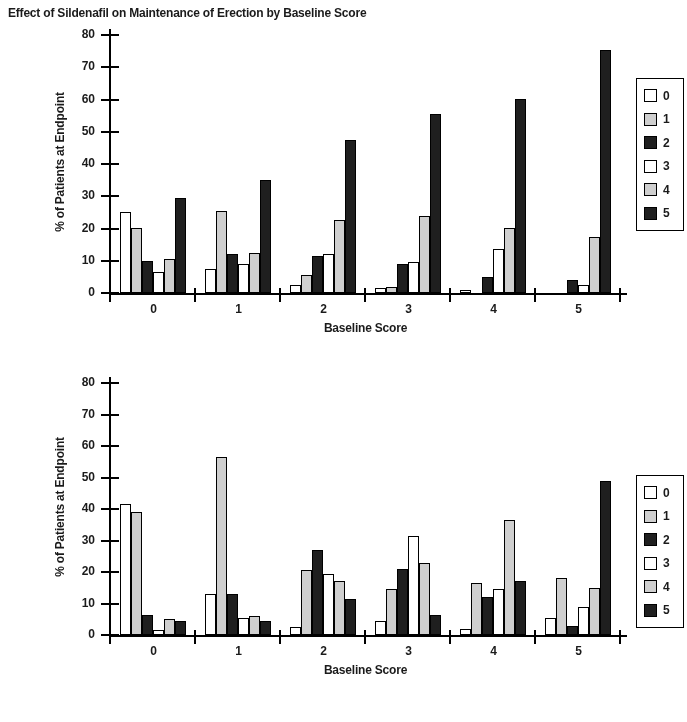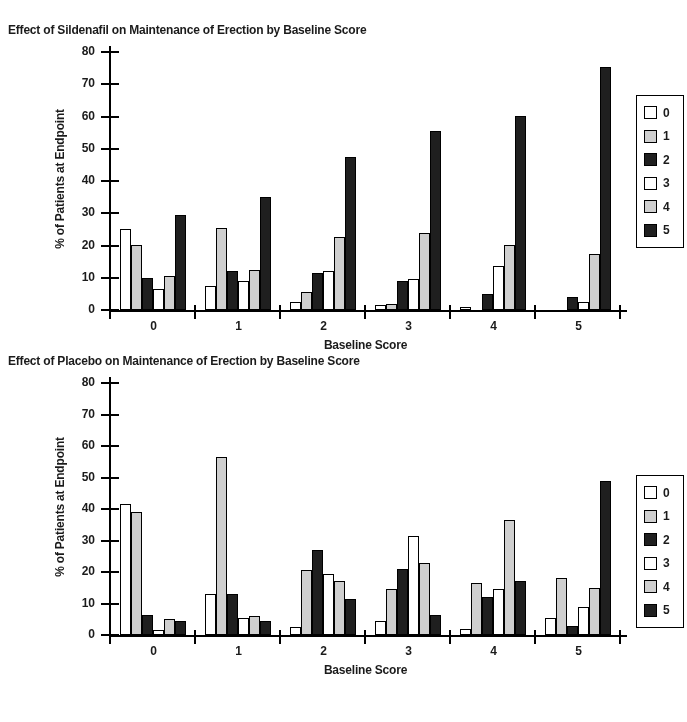--- a/index.html
+++ b/index.html
@@ -36,21 +36,21 @@
   .caption {
     position:absolute; left:8px; top:694px; font-size:12px; font-weight:bold;
     letter-spacing:-0.2px; white-space:nowrap;
   }
 </style>
 </head>
 <body>
 
 <div class="page">
 
-  <div class="chart" style="top: 17px;">
+  <div class="chart" style="top: 0px;">
     <div class="chart-title">Effect of Sildenafil on Maintenance of Erection by Baseline Score</div>
     <div class="ylabel" style="top: 155px;">% of Patients at Endpoint</div>
     <div class="axis-line yaxis" style="left: 109px; top: 29px; width: 2px; height: 265px;"></div>
     <div class="axis-line xaxis" style="left: 109px; top: 293px; width: 518px; height: 2px;"></div>
     <div class="yticks">
         <div class="ytick" style="left: 101px; top: 292px;"></div>
         <div class="ytick-num" style="left: 65px; top: 285px;">0</div>
         <div class="ytick" style="left: 101px; top: 259.75px;"></div>
         <div class="ytick-num" style="left: 65px; top: 252.75px;">10</div>
         <div class="ytick" style="left: 101px; top: 227.5px;"></div>
@@ -156,21 +156,20 @@
           <div class="legend-label">4</div>
         </div>
         <div class="legend-row">
           <div class="legend-swatch" style="background: rgb(31, 31, 31);"></div>
           <div class="legend-label">5</div>
         </div>
       </div>
   </div>
 
   <div class="chart" style="top: 348px;">
-    <div class="chart-title">Effect of Placebo on Maintenance of Erection by Baseline Score</div>
     <div class="ylabel" style="top: 152px;">% of Patients at Endpoint</div>
     <div class="axis-line yaxis" style="left: 109px; top: 29px; width: 2px; height: 259px;"></div>
     <div class="axis-line xaxis" style="left: 109px; top: 287px; width: 518px; height: 2px;"></div>
     <div class="yticks">
         <div class="ytick" style="left: 101px; top: 286px;"></div>
         <div class="ytick-num" style="left: 65px; top: 279px;">0</div>
         <div class="ytick" style="left: 101px; top: 254.5px;"></div>
         <div class="ytick-num" style="left: 65px; top: 247.5px;">10</div>
         <div class="ytick" style="left: 101px; top: 223px;"></div>
         <div class="ytick-num" style="left: 65px; top: 216px;">20</div>

